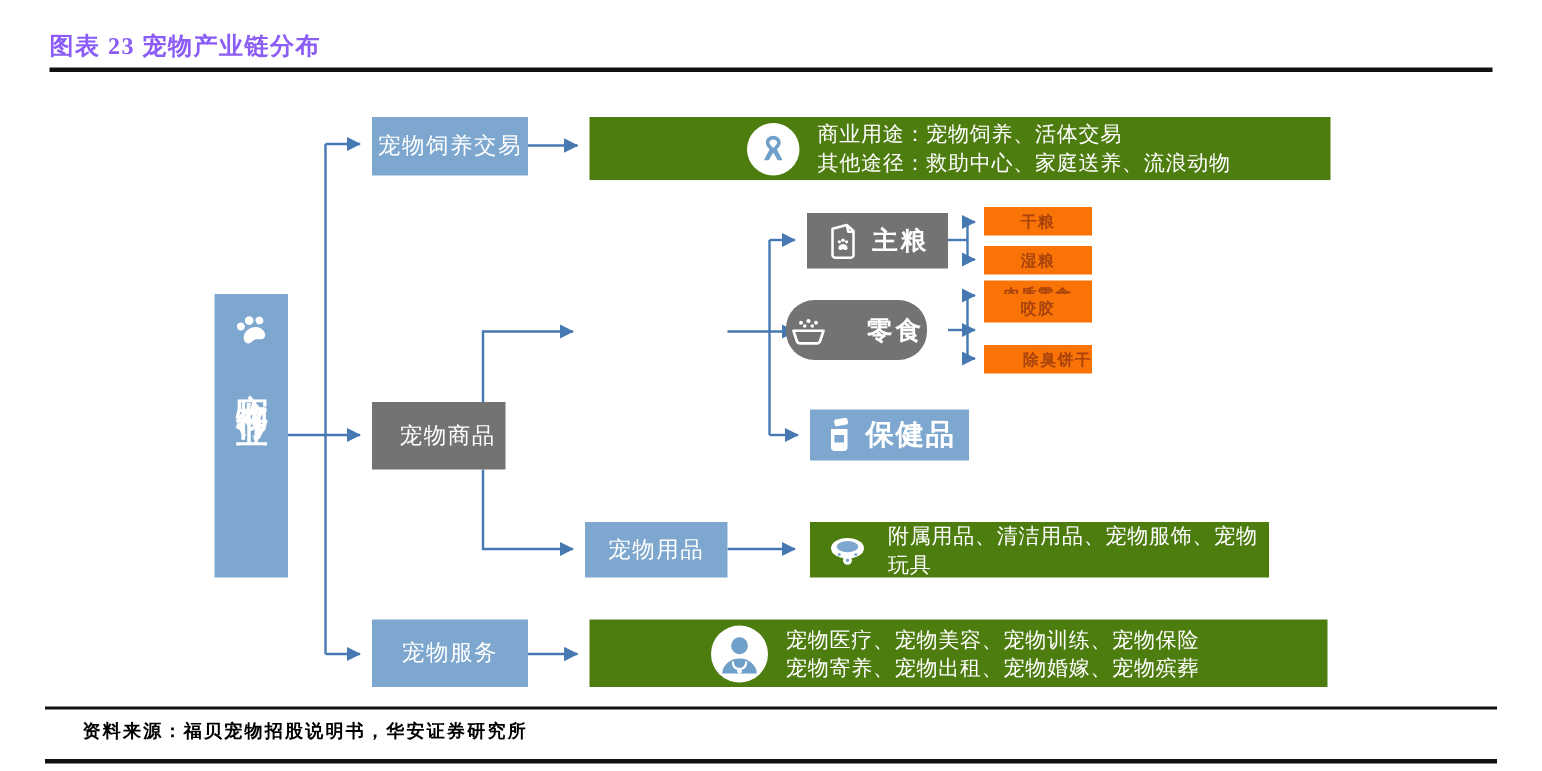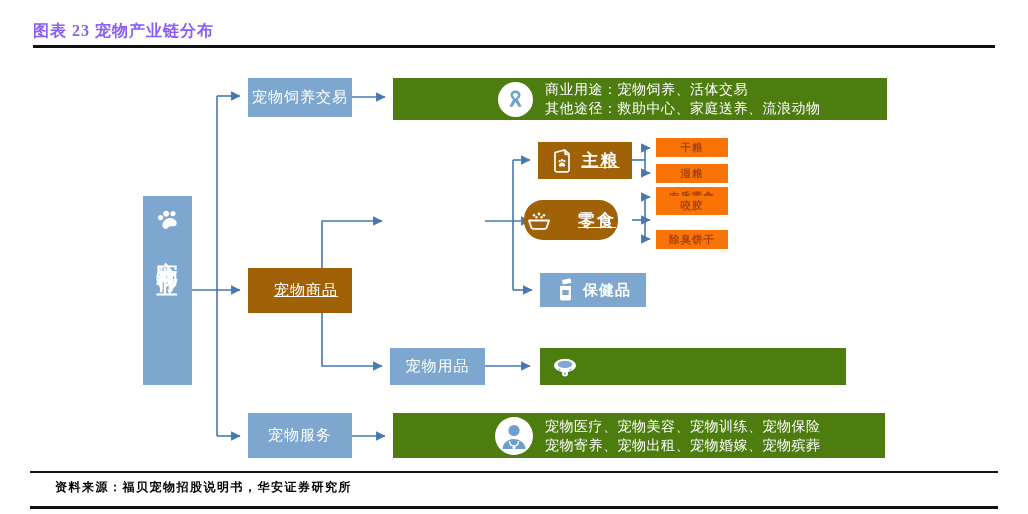--- a/index.html
+++ b/index.html
@@ -20,21 +20,21 @@
   .source-line {
     position:absolute; left:55px; top:479px; font-family:"Liberation Serif","DejaVu Serif",serif;
     font-weight:600; font-size:12px; color:#000; letter-spacing:1.5px;
   }
   
   .box {
     position:absolute; display:flex; align-items:center; justify-content:center;
     color:#fff; text-align:center;
   }
   .blue   { background:#7DA7CE; }
-  .orange { background:#a16207;text-decoration:underline; }
+  .orange { background:#737373; }
   .lbl15 { font-size:15px; letter-spacing:1px; }
   .lbl17 { font-size:17px; font-weight:bold; letter-spacing:2px; }
   
   .root-box {
     position:absolute; left:143px; top:196px; width:49px; height:189px;
     background:#7DA7CE; display:flex; flex-direction:column; align-items:center;
     padding-top:12px; gap:6px;
   }
   .root-text {
     writing-mode:vertical-rl; text-orientation:upright; color:#fff;
@@ -118,21 +118,21 @@
       <svg width="23" height="23" viewBox="0 0 24 24">
         <path fill="#6FA0C9" d="M12 2.6c-2.9 0-5.2 2.1-5.2 4.7 0 1.9 1.3 3.3 2.7 4.7L5.5 19.6h3.4l3.1-5.3 3.1 5.3h3.4l-4-7.6c1.4-1.4 2.7-2.8 2.7-4.7 0-2.6-2.3-4.7-5.2-4.7zm0 2.6c1.6 0 2.7 1 2.7 2.1 0 1-.9 2-2.7 3.8-1.8-1.8-2.7-2.8-2.7-3.8 0-1.1 1.1-2.1 2.7-2.1z"></path>
       </svg>
     </span>
     <div class="txt">
       <div>商业用途：宠物饲养、活体交易</div>
       <div>其他途径：救助中心、家庭送养、流浪动物</div>
     </div>
   </div>
 
-  <div class="box orange lbl15" style="left:248px; top:268px; width:104px; height:45px;padding-left:12px;">
+  <div class="box orange lbl15" style="left:248px; top:268px; width:89px; height:45px;padding-left:12px;">
     <span>宠物商品</span>
   </div>
 
 
   <div class="box orange" style="left:538px; top:142px; width:94px; height:37px; gap:9px;">
     <span class="mid-icon">
       <svg width="22" height="26" viewBox="0 0 22 26">
         <g stroke="#ffffff" stroke-width="1.7" fill="none" stroke-linejoin="round">
           <path d="M4 4.5 L13.5 2 L18 6 V22 a1.8 1.8 0 0 1 -1.8 1.8 H5.8 A1.8 1.8 0 0 1 4 22 Z"></path>
           <path d="M13.5 2 L14.5 6.5 H18"></path>
@@ -169,59 +169,60 @@
   <div class="box blue" style="left:540px; top:273px; width:106px; height:34px; gap:8px;">
     <span class="mid-icon">
       <svg width="20" height="24" viewBox="0 0 20 24">
         <g fill="#ffffff">
           <rect x="7.2" y="1.2" width="9" height="4.6" rx="1.2" transform="rotate(-10 11 3.5)"></rect>
           <path d="M5 8 h11 v12.4 a2.2 2.2 0 0 1 -2.2 2.2 H7.2 A2.2 2.2 0 0 1 5 20.4 Z"></path>
         </g>
         <rect x="7.3" y="12" width="6.4" height="5" fill="#7DA7CE"></rect>
       </svg>
     </span>
-    <span style="font-size:15px; font-weight:bold; letter-spacing:1px;">保健品</span>
+    <span style="font-size:19px; font-weight:bold; letter-spacing:1px;">保健品</span>
   </div>
 
   <div class="leaf" style="top:138px;">
     <span>干粮</span>
   </div>
   <div class="leaf" style="top:164px;">
     <span>湿粮</span>
   </div>
   <div class="leaf" style="top:187px;">
     <span>肉质零食</span>
   </div>
   <div class="leaf" style="top:196px;">
     <span>咬胶</span>
   </div>
-  <div class="leaf" style="top:230px;">
+  <div class="leaf" style="top:230px;justify-content:flex-end;">
     <span>除臭饼干</span>
   </div>
 
   <div class="box blue lbl15" style="left:390px; top:348px; width:95px; height:37px;">
     <span>宠物用品</span>
   </div>
   <div class="detail" style="left:540px; top:348px; width:306px; height:37px; padding-left:10px; gap:12px;">
     <span class="mid-icon">
       <svg width="30" height="24" viewBox="0 0 30 24">
         <ellipse cx="15" cy="10.5" rx="11" ry="6.8" fill="#ffffff"></ellipse>
         <ellipse cx="15" cy="9.4" rx="7.2" ry="3.7" fill="#7DA7CE"></ellipse>
         <circle cx="9.5" cy="14.6" r="1" fill="#7DA7CE"></circle>
         <circle cx="20.5" cy="14.6" r="1" fill="#7DA7CE"></circle>
         <circle cx="15" cy="18.5" r="3" fill="#ffffff"></circle>
         <circle cx="15" cy="18.5" r="1.1" fill="#7DA7CE"></circle>
       </svg>
     </span>
+    <div class="txt">附属用品、清洁用品、宠物服饰、宠物玩具</div>
   </div>
 
   <div class="box blue lbl15" style="left:248px; top:413px; width:104px; height:45px;">
     <span>宠物服务</span>
   </div>
-  <div class="detail" style="left:393px; top:413px; width:492px; height:45px; padding-left:102px; gap:12px;">
+  <div class="detail" style="left:393px; top:413px; width:492px; height:45px; padding-left:81px; gap:12px;">
     <span class="icon-circle" style="width:38px; height:38px; overflow:hidden;">
       <svg width="38" height="38" viewBox="0 0 38 38">
         <circle cx="19" cy="13.5" r="5.6" fill="#6FA0C9"></circle>
         <path d="M7.5 32 a11.5 10 0 0 1 23 0 z" fill="#6FA0C9"></path>
         <path d="M14.5 24 q0 5 4.5 5 q4.5 0 4.5 -5" stroke="#ffffff" stroke-width="1.4" fill="none"></path>
         <circle cx="19" cy="30.5" r="1.6" fill="#ffffff"></circle>
       </svg>
     </span>
     <div class="txt">
       <div>宠物医疗、宠物美容、宠物训练、宠物保险</div>

